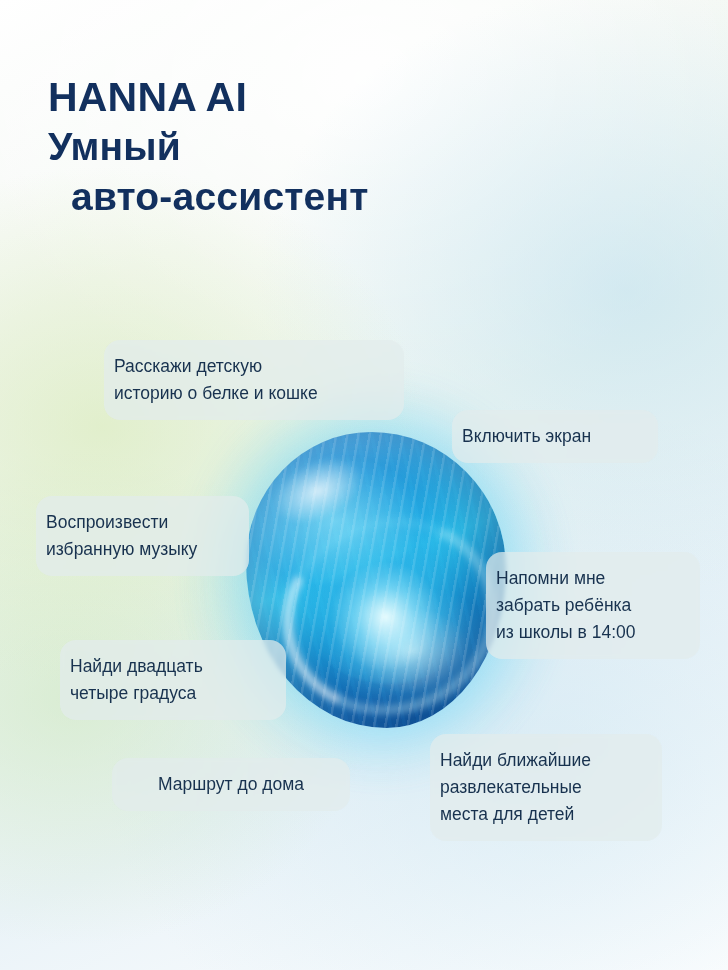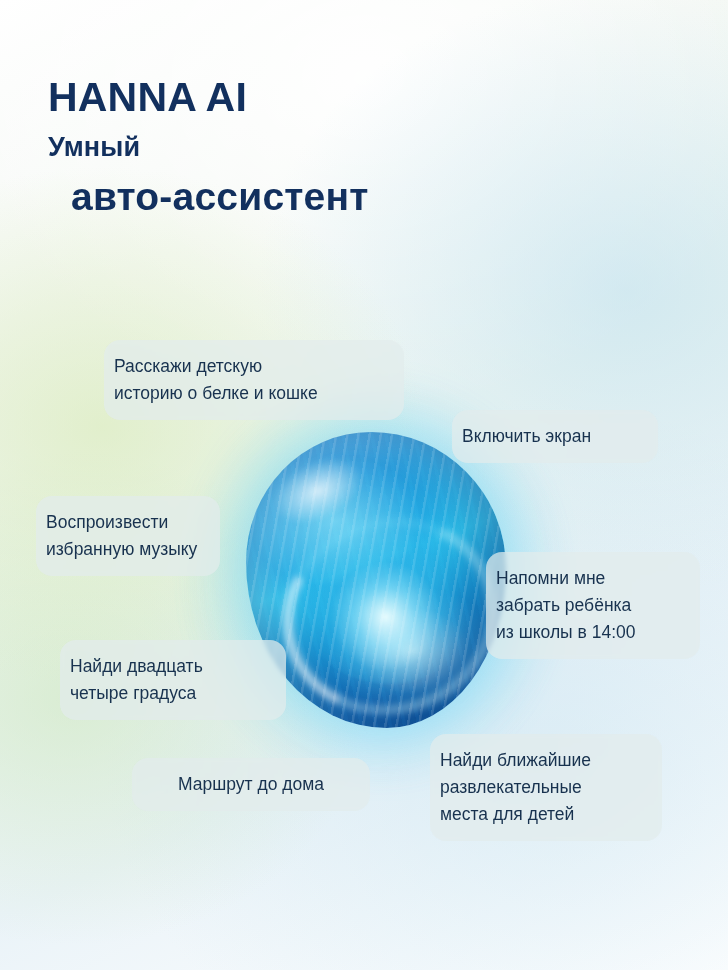--- a/index.html
+++ b/index.html
@@ -34,21 +34,21 @@
   .headline-line {
     color: #12305e;
     font-weight: 700;
     letter-spacing: 0.2px;
   }
   .headline-line.l1 {
     font-size: 41px;
     line-height: 50px;
   }
   .headline-line.l2 {
-    font-size: 27px;
+    font-size: 39px;
     line-height: 50px;
   }
   .headline-line.l3 {
     font-size: 39px;
     line-height: 50px;
     margin-left: 23px;
   }
 
   
   .orb-wrap {
@@ -138,24 +138,24 @@
     backdrop-filter: blur(2px);
     color: #18324f;
     font-size: 17.5px;
     line-height: 27px;
     padding: 13px 10px;
     box-sizing: border-box;
     white-space: pre-line;
   }
   .chip-1 { left: 104px; top: 340px; width: 300px; }
   .chip-2 { left: 452px; top: 410px; width: 206px; }
-  .chip-3 { left: 36px;  top: 496px; width: 184px; }
+  .chip-3 { left: 36px;  top: 496px; width: 213px; }
   .chip-4 { left: 486px; top: 552px; width: 214px; }
   .chip-5 { left: 60px;  top: 640px; width: 226px; }
-  .chip-6 { left: 132px; top: 758px; width: 238px; text-align: center; }
+  .chip-6 { left: 112px; top: 758px; width: 238px; text-align: center; }
   .chip-7 { left: 430px; top: 734px; width: 232px; }
 </style>
 </head>
 <body>
 
 <div class="poster">
 
   <div class="headline">
     <div class="headline-line l1">HANNA AI</div>
     <div class="headline-line l2">Умный</div>

